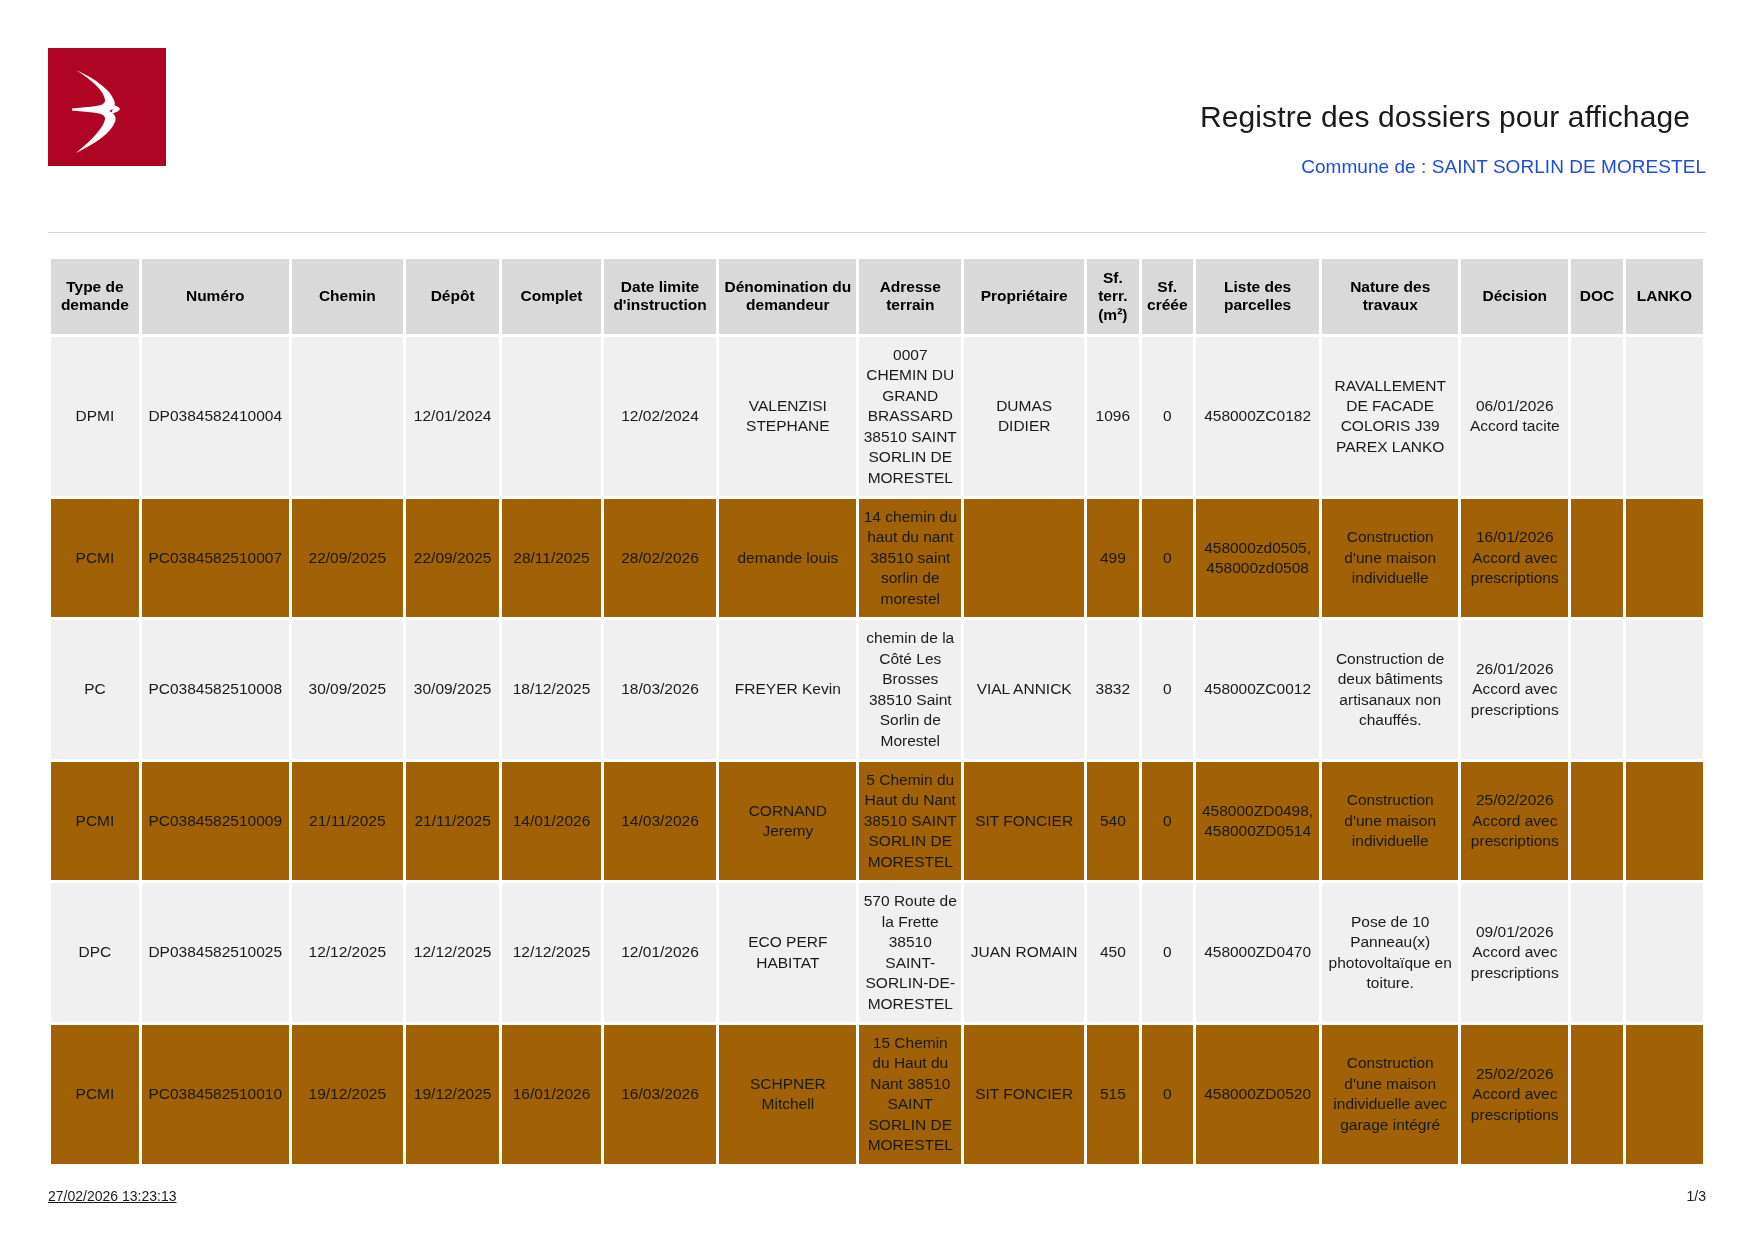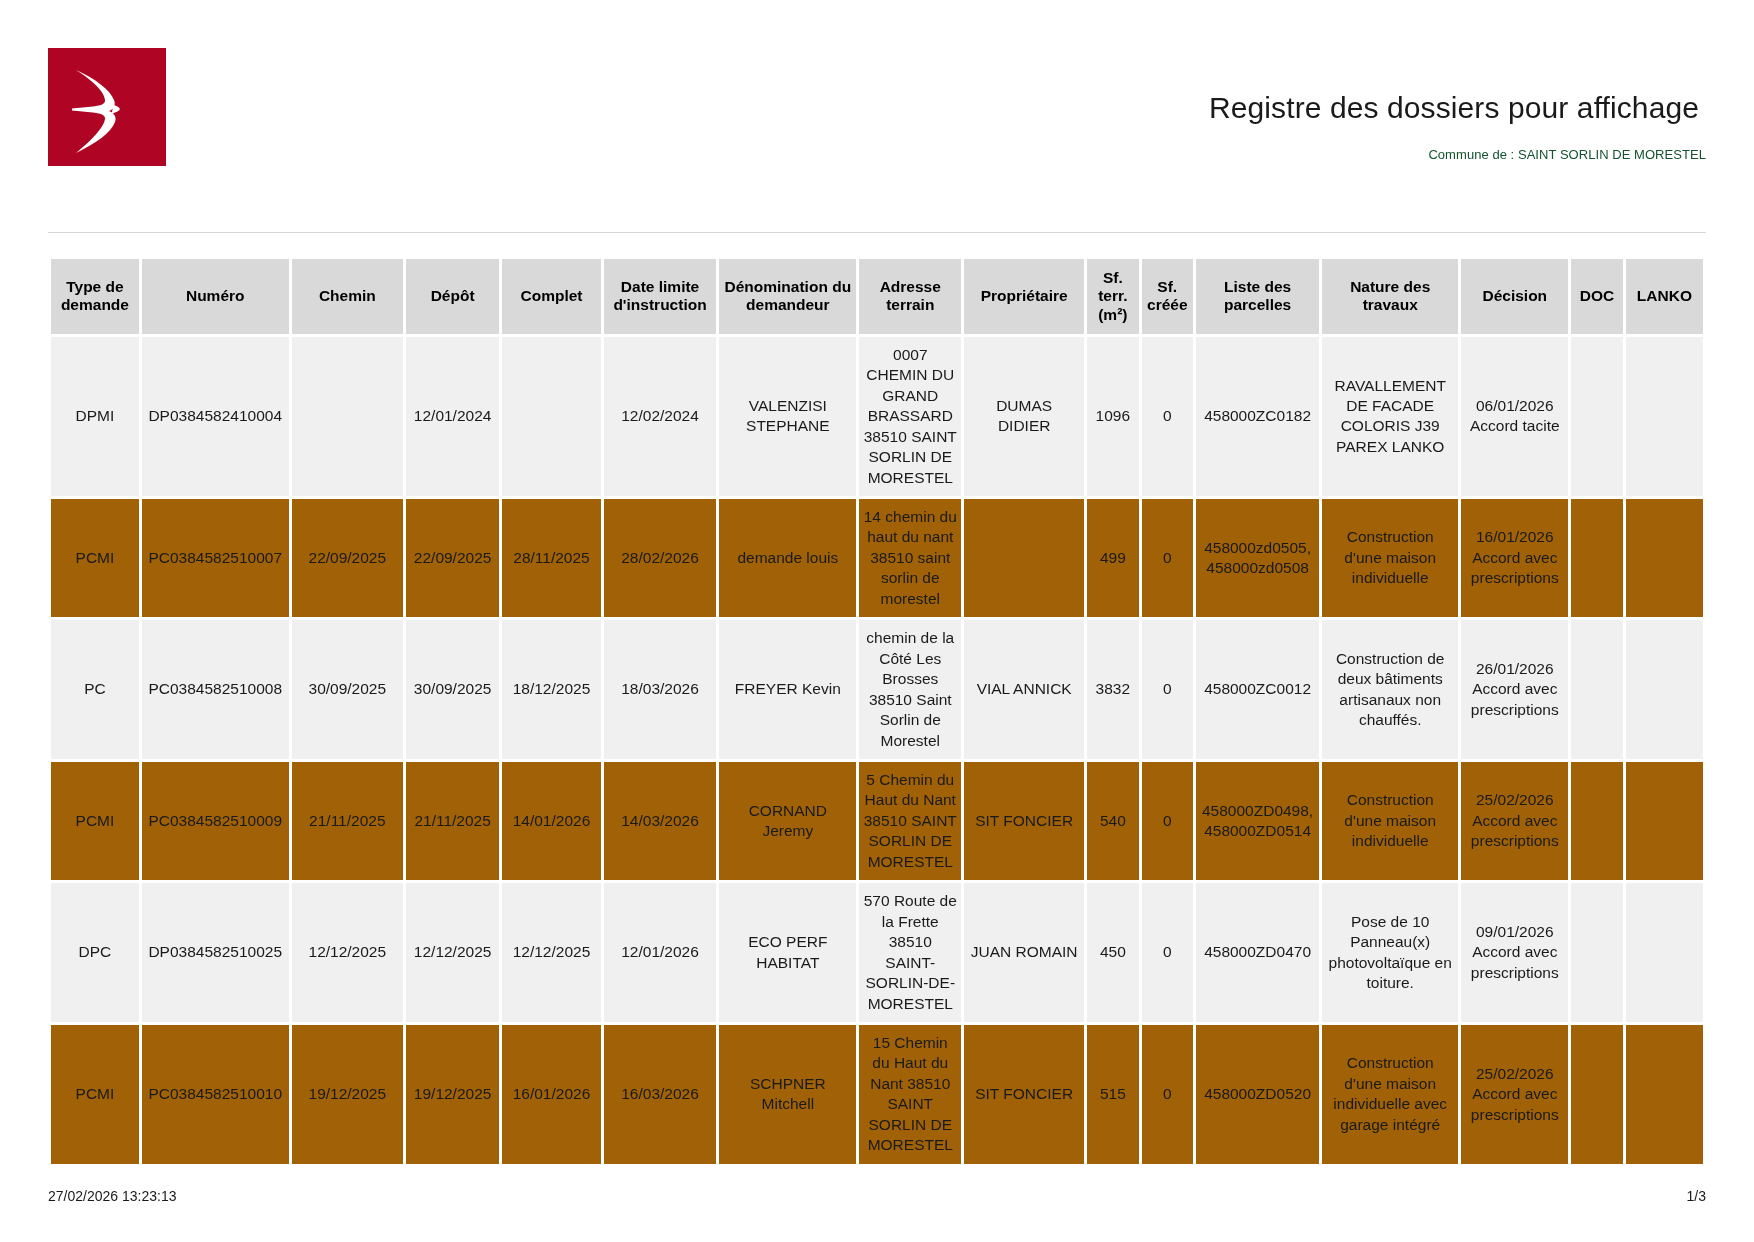--- a/index.html
+++ b/index.html
@@ -48,26 +48,26 @@
     right: 0;
     top: 0;
     text-align: right;
     width: 900px;
   }
   .doc-title {
     font-size: 30px;
     font-weight: 400;
     color: #1a1a1a;
     letter-spacing: 0.1px;
-    margin: 7px;
+    margin: 16px;
     padding-top: 42px;
   }
   .sub-line {
-    font-size: 13px;
-    color: #14532d;
+    font-size: 19px;
+    color: #1d4ed8;
     margin-top: 22px;
     letter-spacing: 0.05px;
   }
   .sub-line.second {
     margin-top: 12px;
   }
   .header-rule {
     position: absolute;
     left: 48px;
     right: 48px;
@@ -134,21 +134,21 @@
   
   .footer {
     position: absolute;
     left: 48px;
     right: 48px;
     bottom: 34px;
     height: 20px;
     font-size: 14px;
     color: #1a1a1a;
   }
-  .footer .left { position: absolute; left: 0; top: 0; }
+  .footer .left { position: absolute; left: 0; top: 0; text-decoration: underline; }
   .footer .right { position: absolute; right: 0; top: 0; }
 </style>
 </head>
 <body>
 
 <div class="page">
 
   <div class="header">
 
     <div class="logo">

